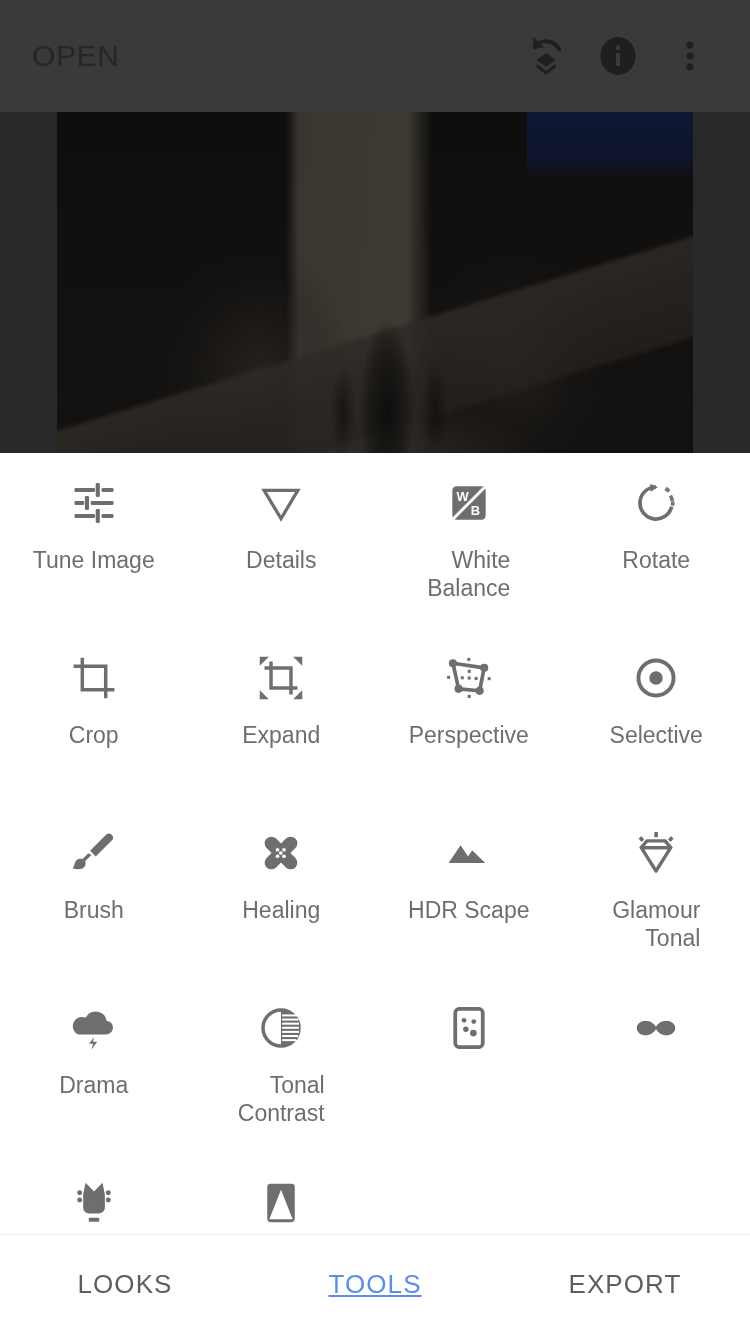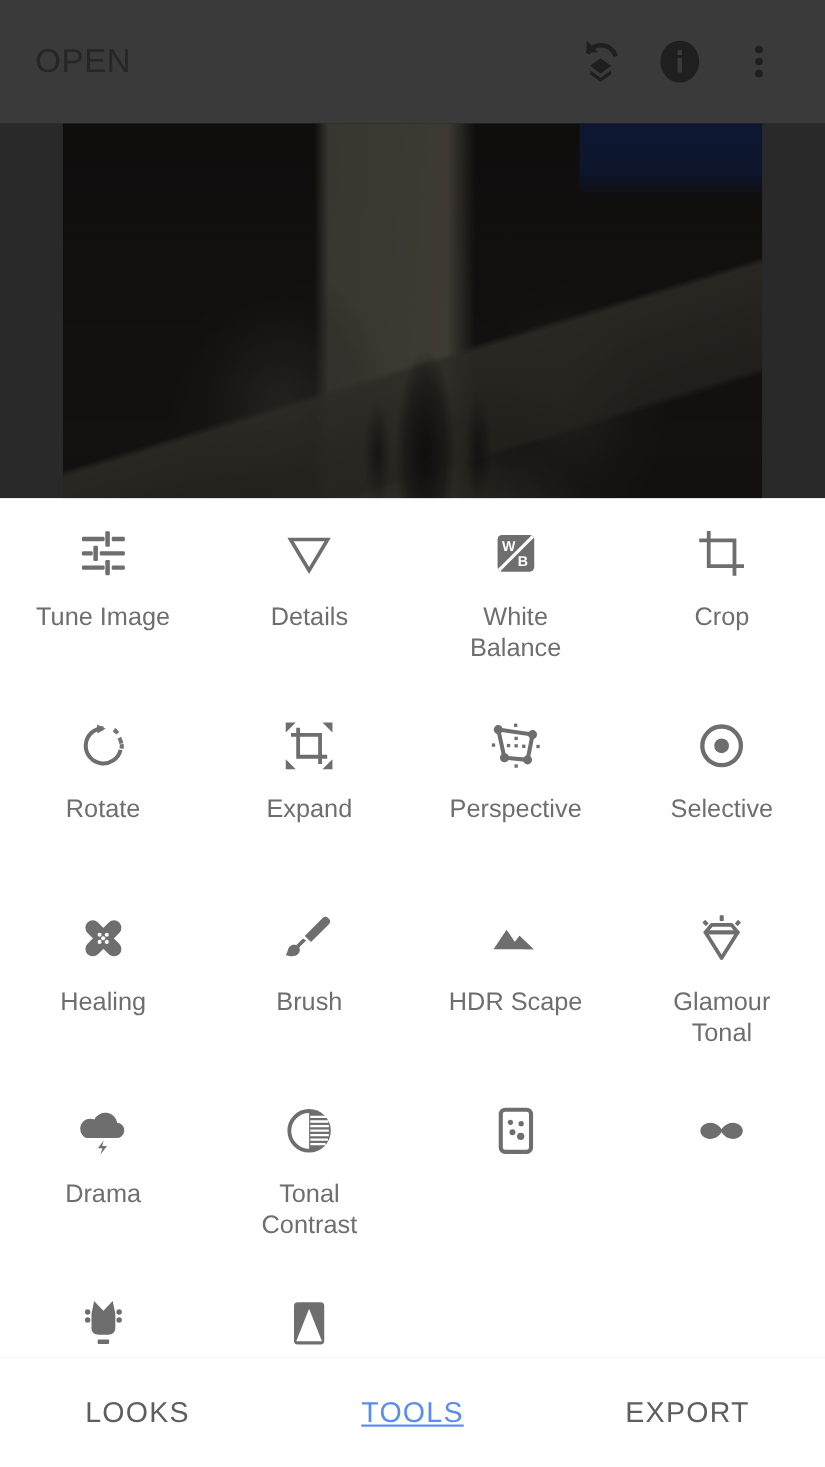--- a/index.html
+++ b/index.html
@@ -144,21 +144,21 @@
     display: flex;
     align-items: center;
     justify-content: center;
   }
   .tool-icon svg { display: block; }
   .tool-label {
     margin-top: 15px;
     font-size: 23px;
     line-height: 28px;
     color: #6e6e6e;
-    text-align: center;
+    text-align: right;
     max-width: 150px;
     white-space: pre-line;
     user-select: none;
   }
 
   
   #bottom-divider {
     position: absolute;
     left: 0;
     top: 781px;
@@ -274,39 +274,39 @@
           <text x="8.9" y="11.1" font-family="Liberation Sans, sans-serif" font-size="6.2" font-weight="bold" fill="#ffffff" text-anchor="middle">W</text>
           <text x="15.1" y="17.7" font-family="Liberation Sans, sans-serif" font-size="6.2" font-weight="bold" fill="#ffffff" text-anchor="middle">B</text>
         </svg>
       </div>
       <div class="tool-label">White
 Balance</div>
     </div>
 
     <div class="tool">
       <div class="tool-icon">
-        <svg width="52" height="52" viewBox="0 0 24 24" fill="none" stroke="#6e6e6e" stroke-width="1.6" stroke-linecap="butt">
-          <path d="M6.6 2.6v14.8h14.8"></path>
-          <path d="M2.6 6.6h14.8v14.8"></path>
-        </svg>
-      </div>
-      <div class="tool-label">Crop</div>
-    </div>
-
-    <div class="tool">
-      <div class="tool-icon">
         <svg width="52" height="52" viewBox="0 0 24 24" fill="none" stroke="#6e6e6e" stroke-width="1.7" stroke-linecap="butt">
           <path d="M12 4.6a7.4 7.4 0 1 0 7.2 9.1"></path>
           <path d="M19.55 11.1a7.4 7.4 0 0 0-.9-2.5" opacity="0.95"></path>
           <path d="M18 6.7a7.5 7.5 0 0 0-1.6-1.45" opacity="0.95"></path>
           <path d="M19.6 13.2a7.4 7.4 0 0 0 .1-1.9" opacity="0.95"></path>
           <path d="M9.3 3.1l3.6 1.6-3.4 2.1z" fill="#6e6e6e" stroke="none"></path>
         </svg>
       </div>
       <div class="tool-label">Rotate</div>
+    </div>
+
+    <div class="tool">
+      <div class="tool-icon">
+        <svg width="52" height="52" viewBox="0 0 24 24" fill="none" stroke="#6e6e6e" stroke-width="1.6" stroke-linecap="butt">
+          <path d="M6.6 2.6v14.8h14.8"></path>
+          <path d="M2.6 6.6h14.8v14.8"></path>
+        </svg>
+      </div>
+      <div class="tool-label">Crop</div>
     </div>
 
     <div class="tool">
       <div class="tool-icon">
         <svg width="52" height="52" viewBox="0 0 24 24">
           <g fill="none" stroke="#6e6e6e" stroke-width="1.6">
             <path d="M7.4 4.4v12.2h12.2"></path>
             <path d="M4.4 7.4h12.2v12.2"></path>
           </g>
           <g fill="#6e6e6e">
@@ -350,45 +350,45 @@
         <svg width="52" height="52" viewBox="0 0 24 24">
           <circle cx="12" cy="12" r="8.1" fill="none" stroke="#6e6e6e" stroke-width="1.8"></circle>
           <circle cx="12" cy="12" r="3.1" fill="#6e6e6e"></circle>
         </svg>
       </div>
       <div class="tool-label">Selective</div>
     </div>
 
     <div class="tool">
       <div class="tool-icon">
+        <svg width="52" height="52" viewBox="0 0 24 24" fill="#6e6e6e">
+          <path d="M19.9 3.4c-.6-.6-1.5-.6-2.1 0l-7.6 7.6 2.6 2.6 7.6-7.6c.6-.6.6-1.5 0-2.1z"></path>
+          <path d="M9.4 12.1l-2.8 2.8c-.9-.4-2-.2-2.7.5-.9.9-1 2.9-1.7 3.6 1.5.6 3.9.9 5.2-.4.8-.8.9-1.9.5-2.8l2.9-2.9z"></path>
+        </svg>
+      </div>
+      <div class="tool-label">Brush</div>
+    </div>
+
+    <div class="tool">
+      <div class="tool-icon">
         <svg width="52" height="52" viewBox="0 0 24 24">
           <g fill="#6e6e6e">
             <rect x="2.6" y="8.9" width="18.8" height="6.2" rx="3.1" transform="rotate(45 12 12)"></rect>
             <rect x="2.6" y="8.9" width="18.8" height="6.2" rx="3.1" transform="rotate(-45 12 12)"></rect>
           </g>
           <g fill="#ffffff">
             <circle cx="10.4" cy="10.5" r="0.85"></circle>
             <circle cx="13.4" cy="10.5" r="0.85"></circle>
             <circle cx="10.4" cy="13.5" r="0.85"></circle>
             <circle cx="13.4" cy="13.5" r="0.85"></circle>
             <circle cx="11.9" cy="12" r="0.85"></circle>
           </g>
         </svg>
       </div>
       <div class="tool-label">Healing</div>
-    </div>
-
-    <div class="tool">
-      <div class="tool-icon">
-        <svg width="52" height="52" viewBox="0 0 24 24" fill="#6e6e6e">
-          <path d="M19.9 3.4c-.6-.6-1.5-.6-2.1 0l-7.6 7.6 2.6 2.6 7.6-7.6c.6-.6.6-1.5 0-2.1z"></path>
-          <path d="M9.4 12.1l-2.8 2.8c-.9-.4-2-.2-2.7.5-.9.9-1 2.9-1.7 3.6 1.5.6 3.9.9 5.2-.4.8-.8.9-1.9.5-2.8l2.9-2.9z"></path>
-        </svg>
-      </div>
-      <div class="tool-label">Brush</div>
     </div>
 
     <div class="tool">
       <div class="tool-icon">
         <svg width="52" height="52" viewBox="0 0 24 24" fill="#6e6e6e">
           <path d="M2.6 16.6L8.1 8.4l3.5 5.2 1.9-2.7 5.9 5.7z"></path>
           <path d="M11.6 13.6l1.9-2.7 5.9 5.7h-4z" opacity="0.75"></path>
         </svg>
       </div>
       <div class="tool-label">HDR Scape</div>

